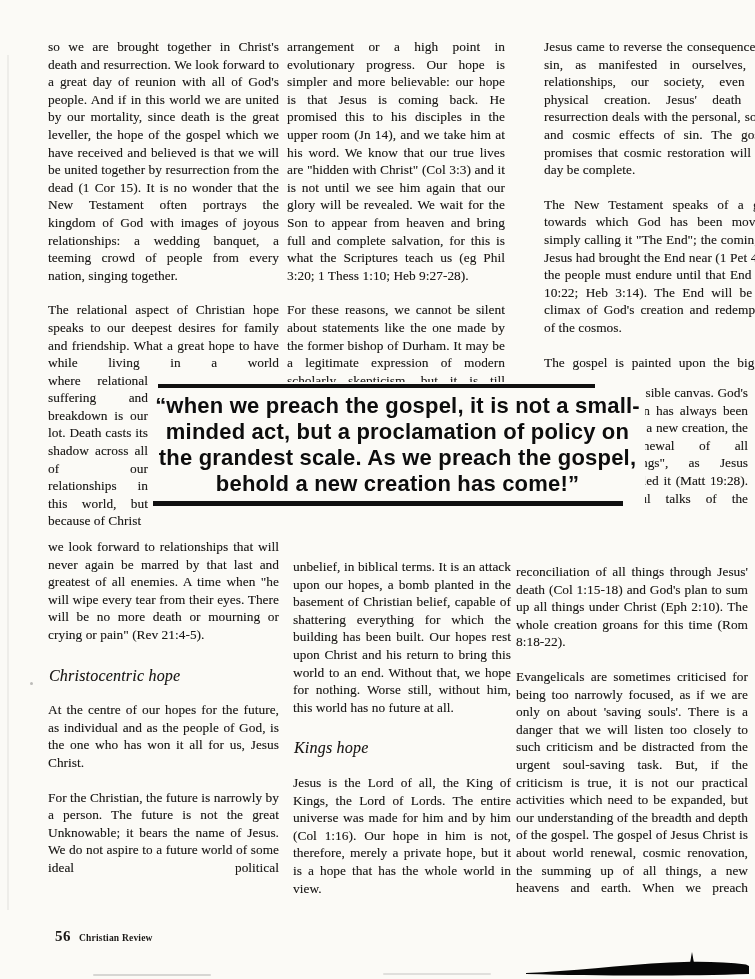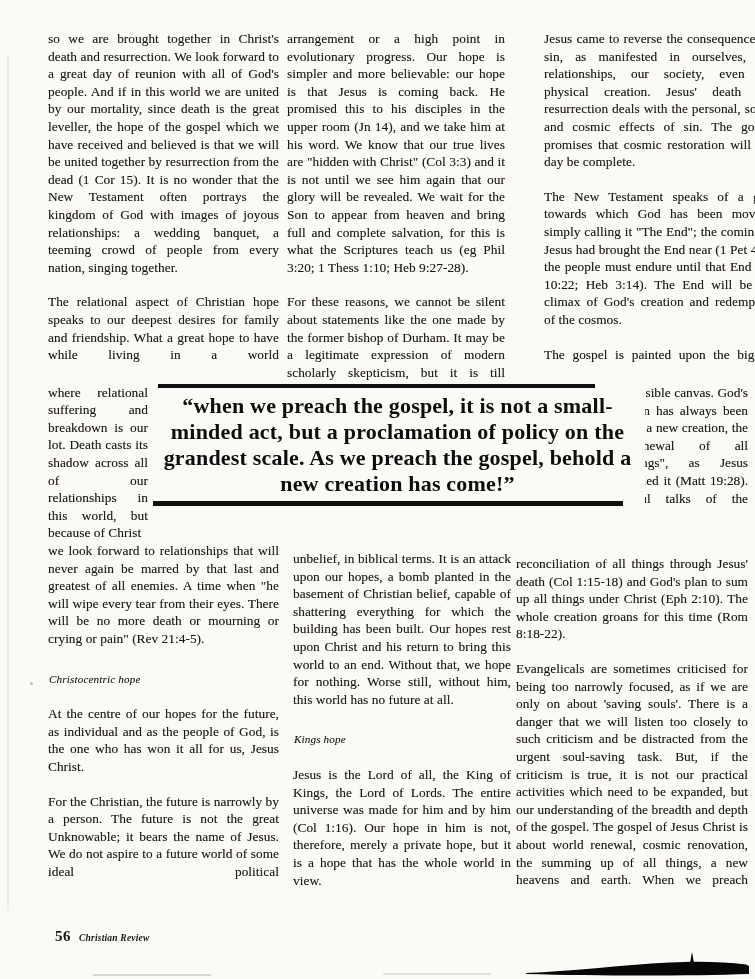--- a/index.html
+++ b/index.html
@@ -13,57 +13,57 @@
     overflow: hidden;
   }
   .col {
     position: absolute;
     font-size: 13.3px;
     line-height: 17.6px;
     text-align: justify;
     letter-spacing: 0.05px;
     text-shadow: 0.15px 0.15px 0.2px rgba(20,20,20,0.35);
   }
-  .col p { margin: 0 0 17px 0; }
+  .col p { margin: 8px 0 17px 0; }
   .col p.cont { text-align-last: justify; margin-bottom: 0; }
   .clip { overflow: hidden; }
   #col1-flow { left: 48px; top: 30px; width: 231px; }
   #col2-upper { left: 287px; top: 30px; width: 218px; height: 352px; }
   #col2-lower { left: 293px; top: 550px; width: 218px; }
   #col3-upper { left: 544px; top: 30px; width: 232px; height: 352px; }
   #col3-lower { left: 516px; top: 555px; width: 232px; }
-  .narrow { width: 100px; margin-top: 20px; }
+  .narrow { width: 100px; }
   .narrow p { margin: 0; }
   .col3-narrow {
     position: absolute; left: 627px; top: 384px; width: 121px;
     font-size: 13.3px; line-height: 17.6px;
     text-align: justify; text-align-last: justify;
     background: #fbfaf6; z-index: 4; padding-bottom: 3px;
     text-shadow: 0.15px 0.15px 0.2px rgba(20,20,20,0.35);
   }
   .subhead {
-    font-style: italic; font-weight: 400; font-size: 11px;
+    font-style: italic; font-weight: 400; font-size: 16px;
     margin: 23px 0 17px 1px; text-align: left; letter-spacing: 0.2px;
   }
   .quote {
     position: absolute; left: 150px; top: 384px; width: 495px;
     background: #fbfaf6; z-index: 5; padding-bottom: 4px;
   }
   .rule { background: #101010; }
   .rule-top { height: 4px; width: 437px; margin-left: 8px; }
   .rule-bottom { height: 5px; width: 470px; margin-left: 3px; }
   .qtext {
-    font-family: Liberation Serif, serif;
+    font-family: Liberation Sans, sans-serif;
     font-weight: 700; font-size: 22px; line-height: 26px;
     text-align: center; letter-spacing: 0.2px;
     color: #0d0d0d; padding: 5px 0 4px;
   }
   .footer { position: absolute; left: 55px; top: 927px; white-space: nowrap; z-index: 6; }
   .pnum { font-size: 15px; font-weight: 700; letter-spacing: 0.5px; text-align: center; }
-  .pub { font-size: 9.5px; font-style: italic; font-weight: 600; margin-left: 4px; letter-spacing: 0.2px; }
+  .pub { font-size: 9.5px; font-weight: 600; margin-left: 4px; letter-spacing: 0.2px; }
   .edge-line { position: absolute; left: 7px; top: 55px; width: 2px; height: 855px; background: rgba(0,0,0,0.05); z-index: 1; }
   .speck { position: absolute; left: 30px; top: 682px; width: 3px; height: 3px; border-radius: 50%; background: rgba(0,0,0,0.25); }
   .streak { position: absolute; height: 2px; border-radius: 2px; z-index: 6; }
   #streak1 { left: 93px; top: 974px; width: 118px; background: rgba(30,30,30,0.16); }
   #streak2 { left: 383px; top: 973px; width: 108px; background: rgba(30,30,30,0.12); }
   .blob { position: absolute; left: 520px; top: 950px; z-index: 6; }
 </style>
 </head>
 <body>
 

